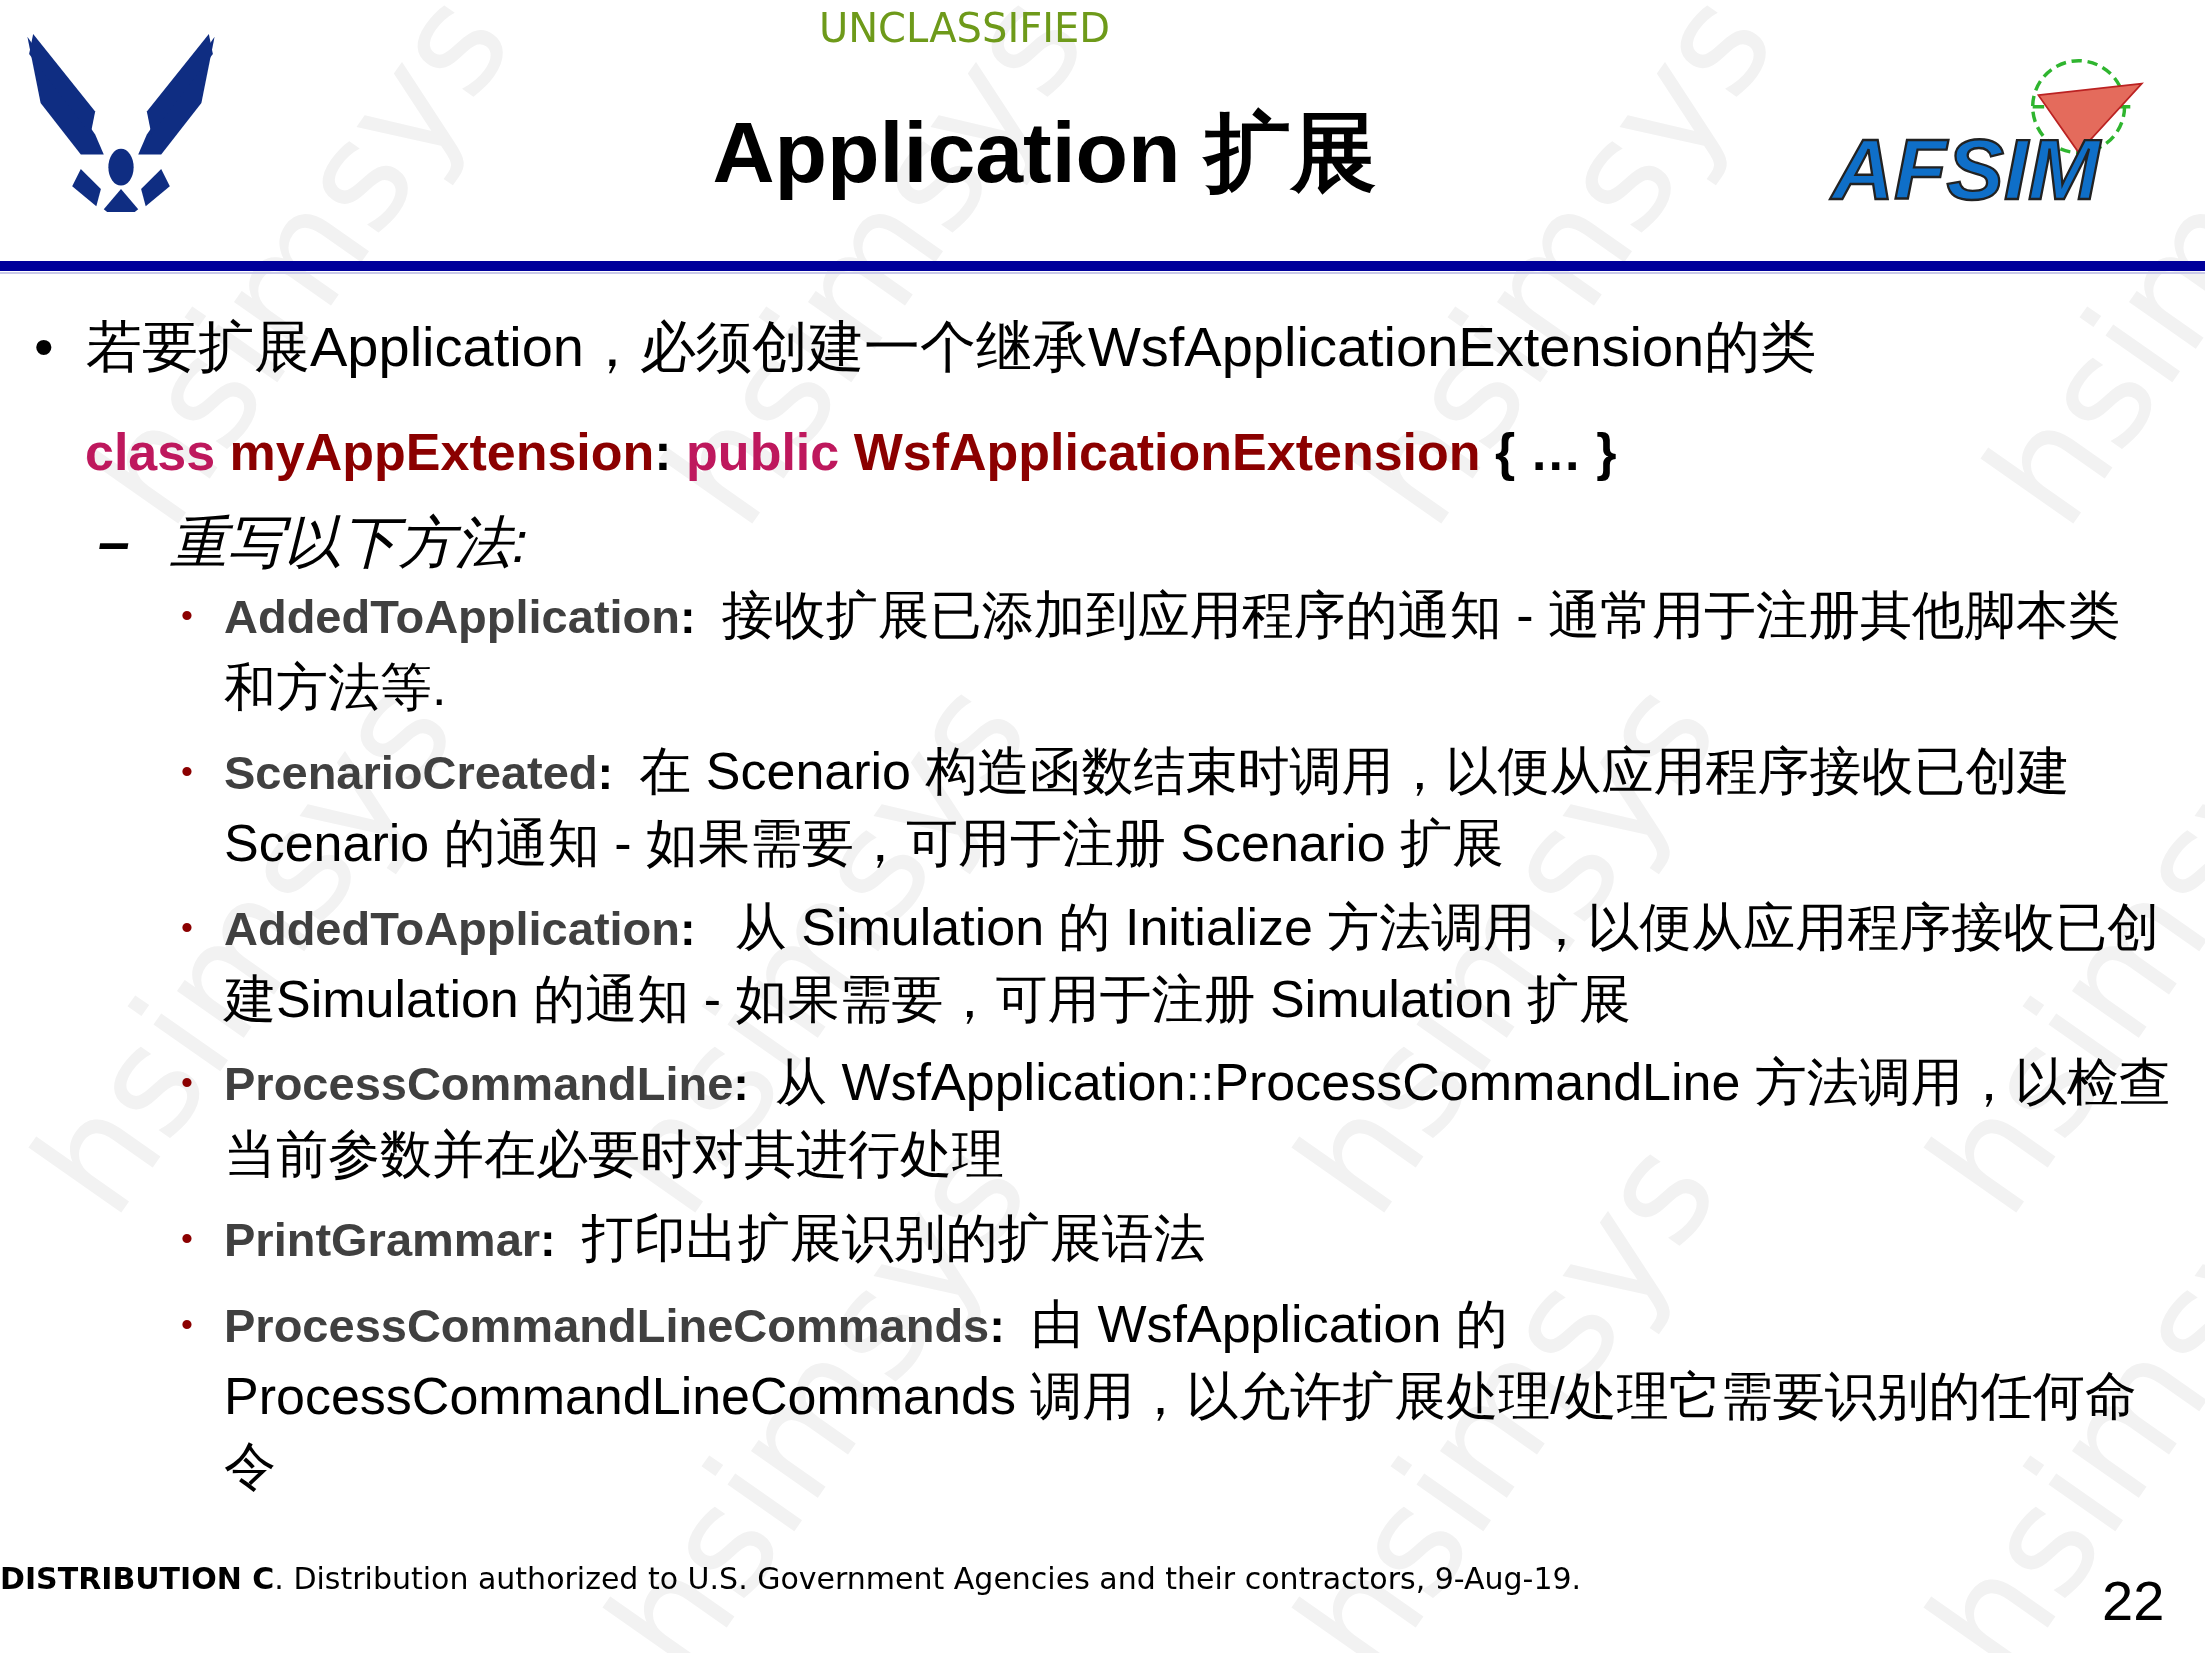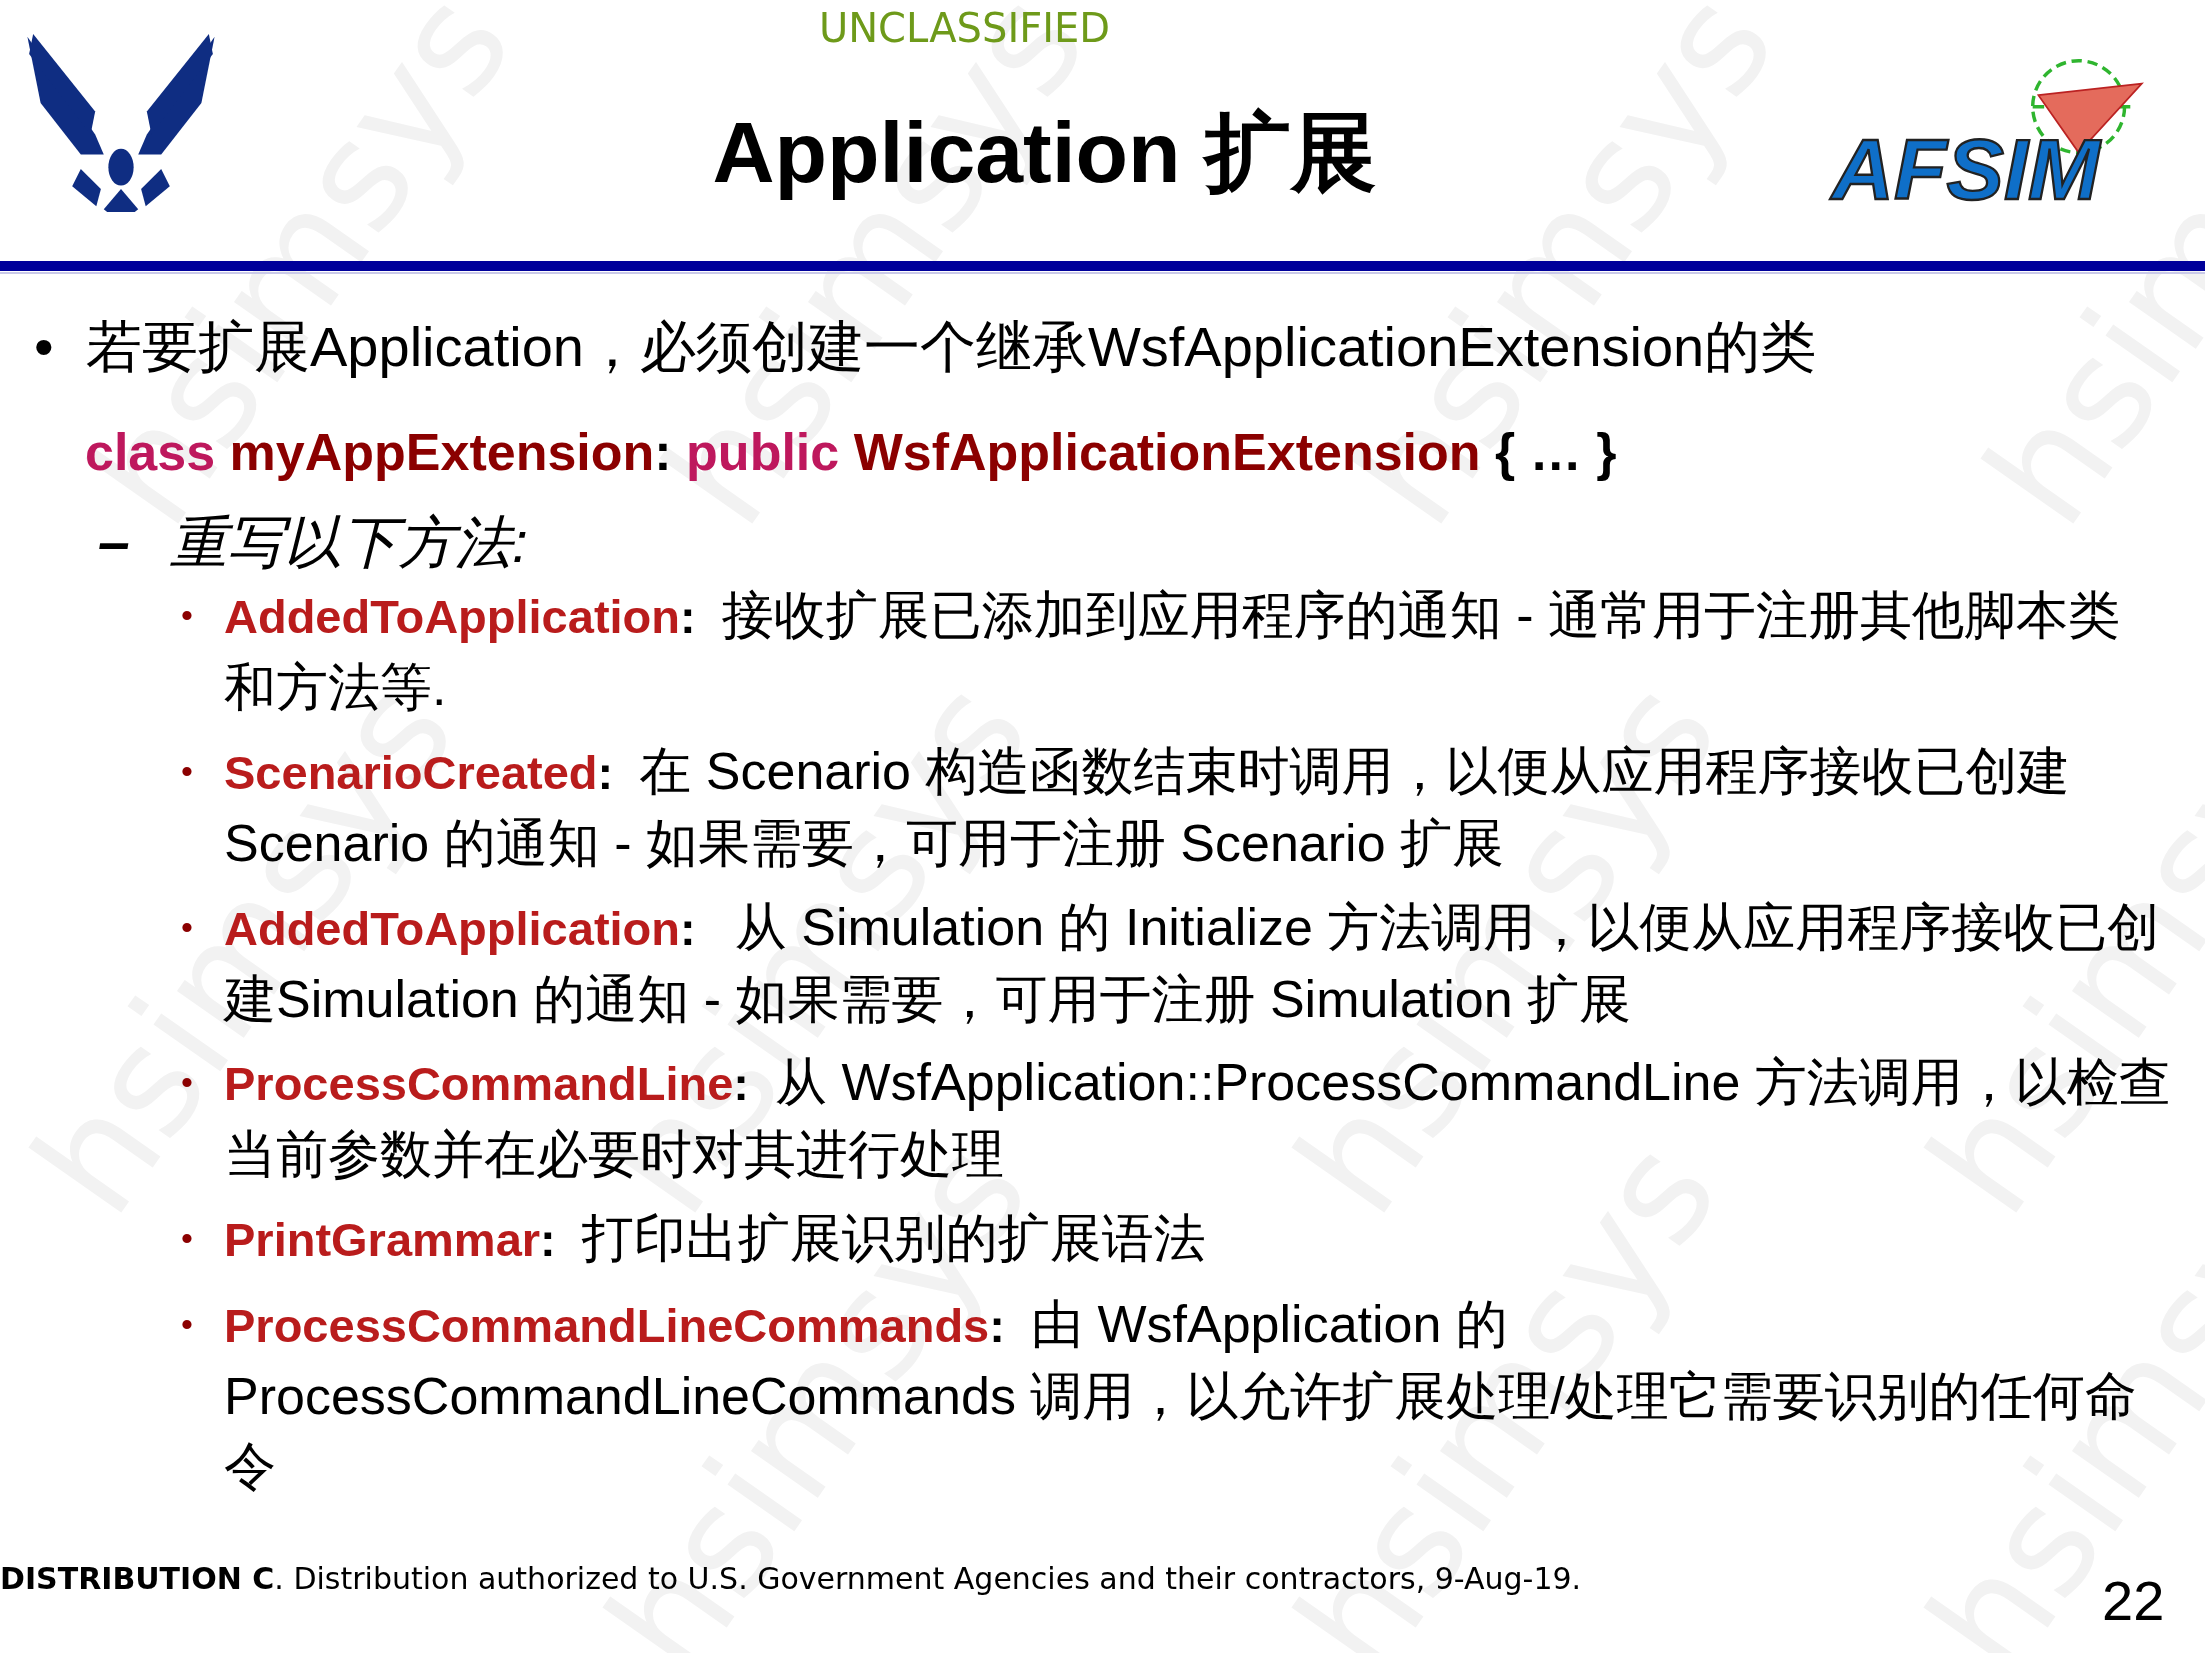--- a/index.html
+++ b/index.html
@@ -13,21 +13,21 @@
   .afsim-logo{left:1826px;top:49px;width:333px;height:167px;}
   .l1{left:34px;top:310px;font-size:56px;white-space:nowrap;}
   .bullet{display:inline-block;width:52px;}
   .code{left:85px;top:422px;font-size:52px;font-weight:bold;white-space:nowrap;}
   .kw{color:#be185d;} .ty{color:#8b0000;}
   .dash{left:98px;top:505px;font-size:57px;white-space:nowrap;font-style:italic;}
   .dash .mark{display:inline-block;width:72px;font-weight:bold;}
   .items{left:178px;top:580px;width:1993px;}
   .item{position:relative;padding-left:46px;font-size:52px;line-height:70px;margin-bottom:13.8px;}
   .item .dot{position:absolute;left:2.9px;top:0;color:#8b0000;font-size:34px;}
-  .item .m{color:#b91c1c;font-weight:bold;font-size:47px;text-align:right;}
+  .item .m{color:#404040;font-weight:bold;font-size:47px;text-align:right;}
   .item .colon{font-weight:bold;font-size:47px;}
   .b{font-weight:bold;}
   .foot1{left:0;width:2205px;top:1561px;text-align:left;font-family:"DejaVu Sans",sans-serif;font-size:30px;}
   .foot2{left:0;width:2205px;top:1655px;text-align:center;font-family:Liberation Sans, sans-serif;font-size:30px;}
   .pg{left:2102px;top:1568px;font-size:56px;}
   .wm{color:#f2f2f2;font-size:149px;transform:rotate(-55deg);font-family:"DejaVu Sans",sans-serif;}
 </style>
 </head>
 <body>
 

